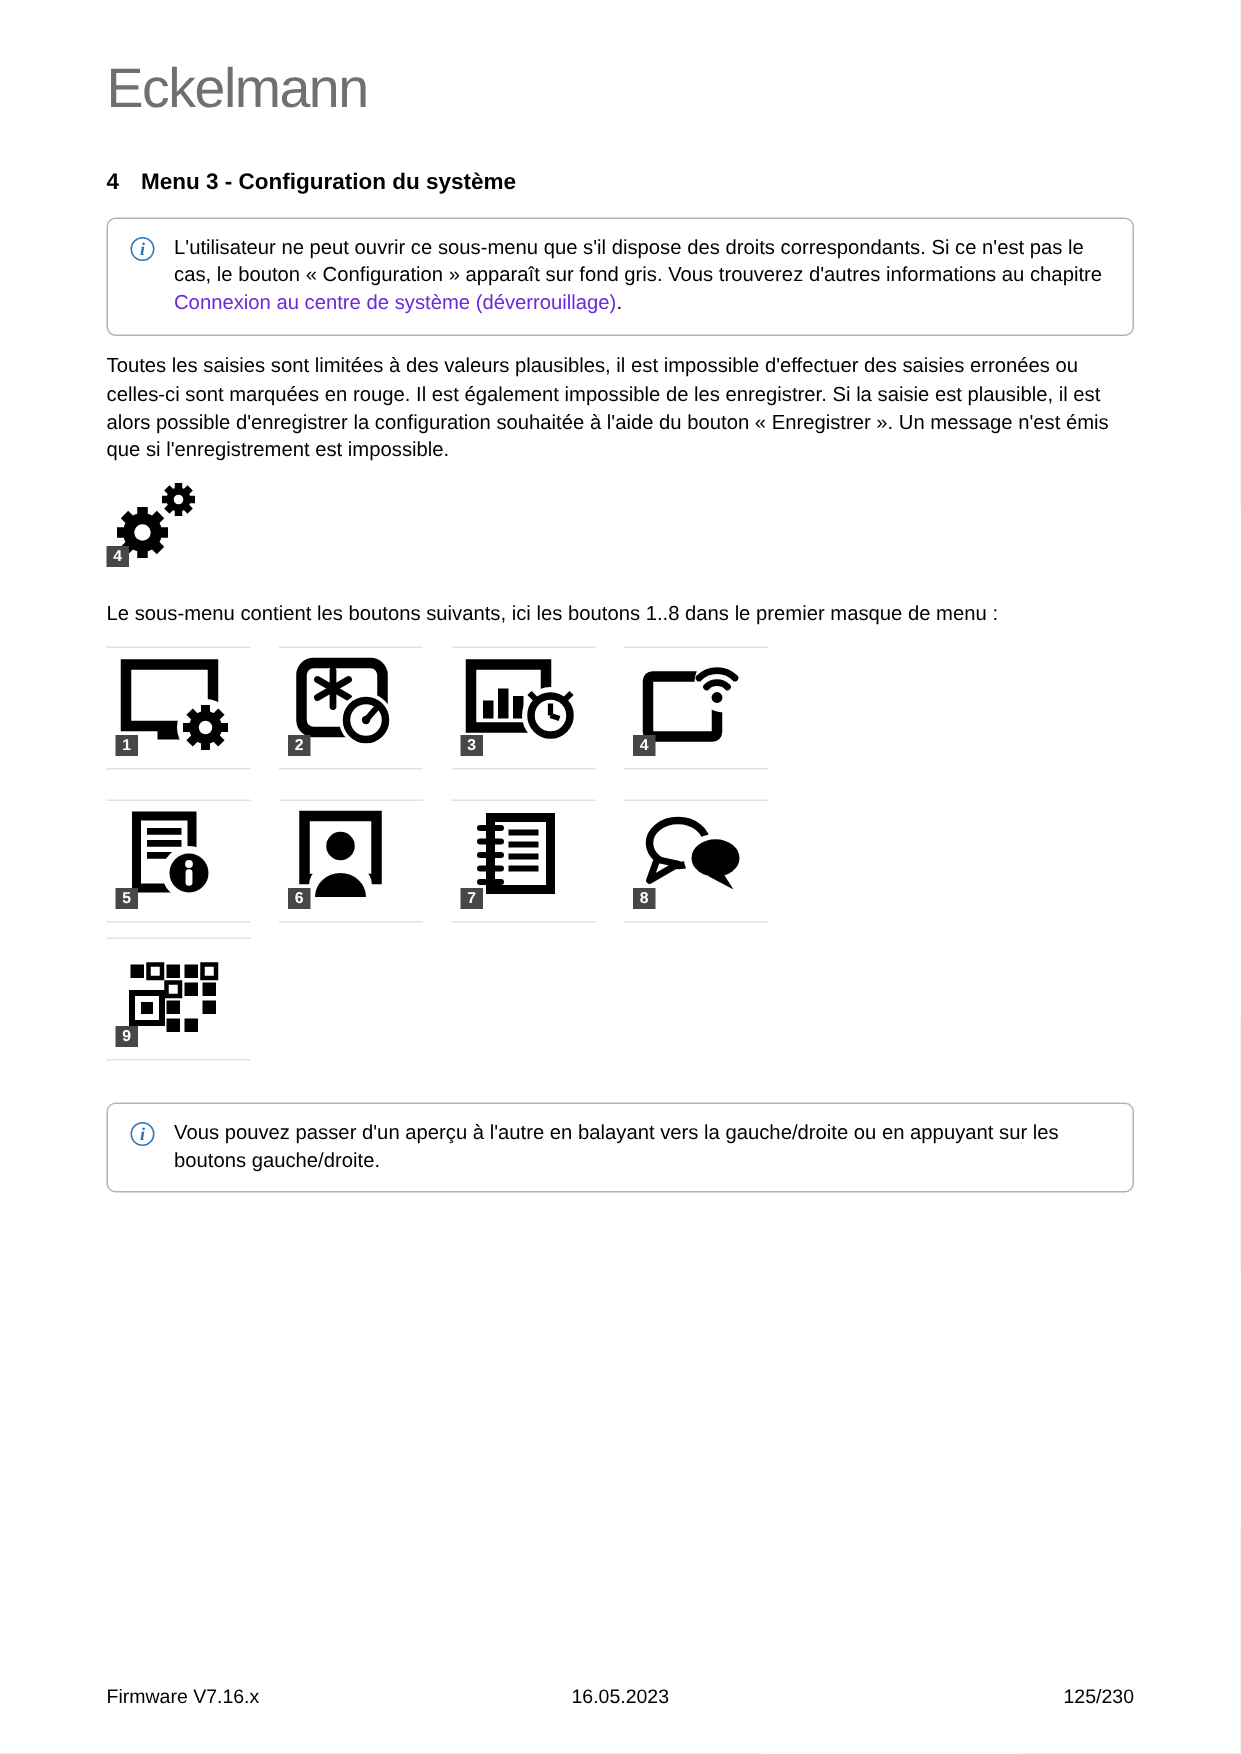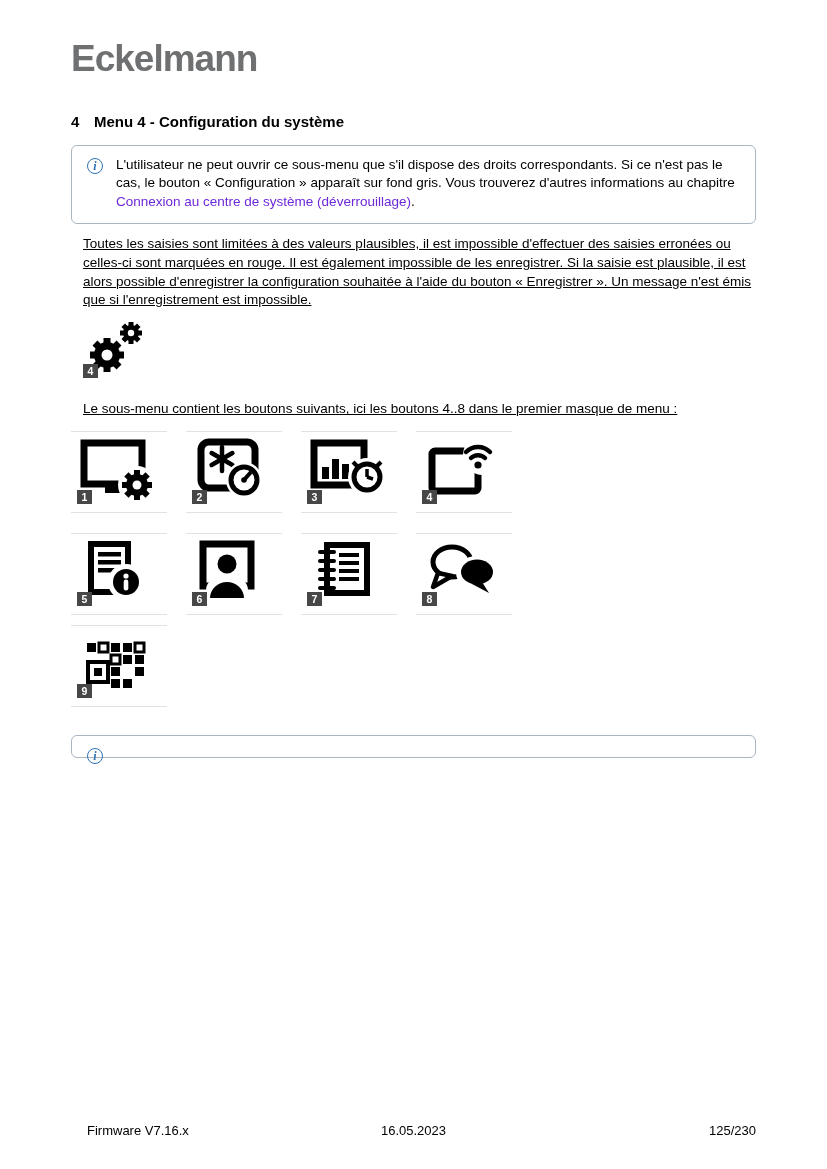--- a/index.html
+++ b/index.html
@@ -9,21 +9,21 @@
     margin:0 auto;
     background:#ffffff;
     box-sizing:border-box;
     padding:40px 71px 0 71px;
     font-family:"Liberation Sans", sans-serif;
     color:#000;
     overflow:hidden;
   }
   .logo{
     font-size:37px;
-    font-weight:bold;
+    font-weight:normal;
     color:#6e7072;
     letter-spacing:-1px;
     line-height:1.05;
   }
   .heading{
     display:flex;
     font-size:15px;
     font-weight:bold;
     margin:34px 0 0 0;
   }
@@ -43,21 +43,21 @@
     width:16px;height:16px;
     border:1.6px solid #2e74b5;
     border-radius:50%;
     display:flex;align-items:center;justify-content:center;
     color:#2e74b5;
     font-family:"Liberation Serif", serif;
     font-style:italic;font-weight:bold;font-size:12px;
     box-sizing:border-box;
   }
   .link{color:#6d28d9;text-decoration:none;cursor:pointer;}
-  .para{font-size:13.5px;line-height:1.4;margin:11px 0 0 12px;text-decoration:underline;}
+  .para{font-size:13.5px;line-height:1.4;margin:11px 0 0 0;}
   .para-submenu{margin-top:22px;}
   .icon-para{margin-top:10px;}
   .inline-icon{
     display:inline-block;
     position:relative;
     width:70px;height:58px;
     vertical-align:-6px;
     margin-right:7px;
   }
   .badge{
@@ -88,35 +88,35 @@
   .tile .badge{left:6px;bottom:8px;}
   .tile.single{width:96px;margin-top:10px;}
   .para-mask2{margin-top:16px;}
   .note2{margin-top:28px;}
   .footer{
     position:absolute;
     left:71px;right:71px;bottom:30px;
     height:16px;
     font-size:13px;
   }
-  .footer .f-left{position:absolute;left:16px;text-align:center;}
+  .footer .f-left{position:absolute;left:0;text-align:center;}
   .footer .f-center{position:absolute;left:50%;transform:translateX(-50%);text-align:center;}
   .footer .f-right{position:absolute;right:0;}
   svg{display:block;}
 </style>
 </head>
 <body>
 
 <div class="page">
 
   <div class="logo">Eckelmann</div>
 
   <h1 class="heading">
     <span class="h-num">4</span>
-    <span>Menu 4 - Configuration du système</span>
+    <span>Menu 3 - Configuration du système</span>
   </h1>
 
   <div class="note">
     <span class="info-badge">
       <span>i</span>
     </span>
     <p class="note-text" style="margin:0"><span>L'utilisateur ne peut ouvrir ce sous-menu que s'il dispose des droits correspondants. Si ce n'est pas le cas, le bouton « Configuration » apparaît sur fond gris. Vous trouverez d'autres informations au chapitre </span><a class="link" href="#">Connexion au centre de système (déverrouillage)</a><span>.</span></p>
   </div>
 
   <p class="para">Toutes les saisies sont limitées à des valeurs plausibles, il est impossible d'effectuer des saisies erronées ou celles-ci sont marquées en rouge. Il est également impossible de les enregistrer. Si la saisie est plausible, il est alors possible d'enregistrer la configuration souhaitée à l'aide du bouton « Enregistrer ». Un message n'est émis que si l'enregistrement est impossible.</p>
@@ -138,21 +138,21 @@
           <line x1="-11" y1="0" x2="11" y2="0"></line>
           <line x1="-11" y1="0" x2="11" y2="0" transform="rotate(45)"></line>
           <line x1="-11" y1="0" x2="11" y2="0" transform="rotate(90)"></line>
           <line x1="-11" y1="0" x2="11" y2="0" transform="rotate(135)"></line>
         </g>
         <circle r="8" fill="#000"></circle>
         <circle r="3.2" fill="#fff"></circle>
       </g>
     </svg><span class="badge">4</span></span></p>
 
-  <p class="para para-submenu">Le sous-menu contient les boutons suivants, ici les boutons 4..8 dans le premier masque de menu :</p>
+  <p class="para para-submenu">Le sous-menu contient les boutons suivants, ici les boutons 1..8 dans le premier masque de menu :</p>
 
   <div class="icon-grid">
 
     <div class="tile">
       <span>
           <svg width="78" height="68" viewBox="0 0 78 68">
         <rect x="4" y="5" width="58" height="41" fill="none" stroke="#000" stroke-width="7"></rect>
         <rect x="25" y="48" width="16" height="7" fill="#000"></rect>
         <g transform="translate(57,47)">
           <circle r="19" fill="#fff"></circle>
@@ -311,20 +311,21 @@
       <rect x="11" y="29" width="8" height="8" fill="#000"></rect>
     </svg>
       </span>
     <span class="badge">9</span>
   </div>
 
   <div class="note note2">
     <span class="info-badge">
       <span>i</span>
     </span>
+    <p style="margin:0">Vous pouvez passer d'un aperçu à l'autre en balayant vers la gauche/droite ou en appuyant sur les boutons gauche/droite.</p>
   </div>
 
   <div class="footer">
     <span class="f-left">Firmware V7.16.x</span>
     <span class="f-center">16.05.2023</span>
     <span class="f-right">125/230</span>
   </div>
 
 </div>
 

